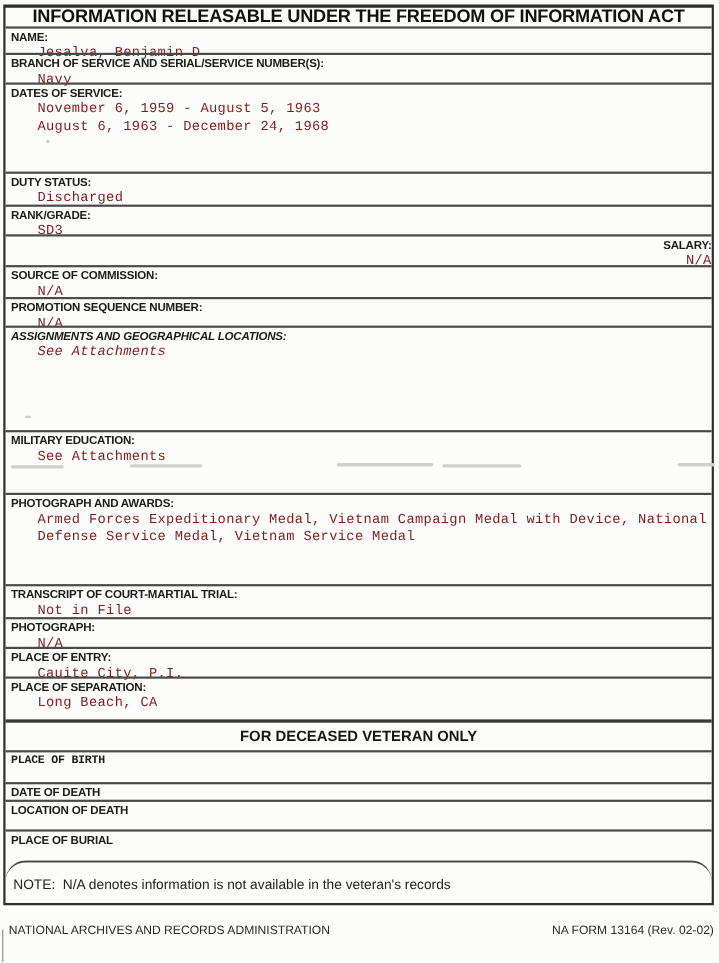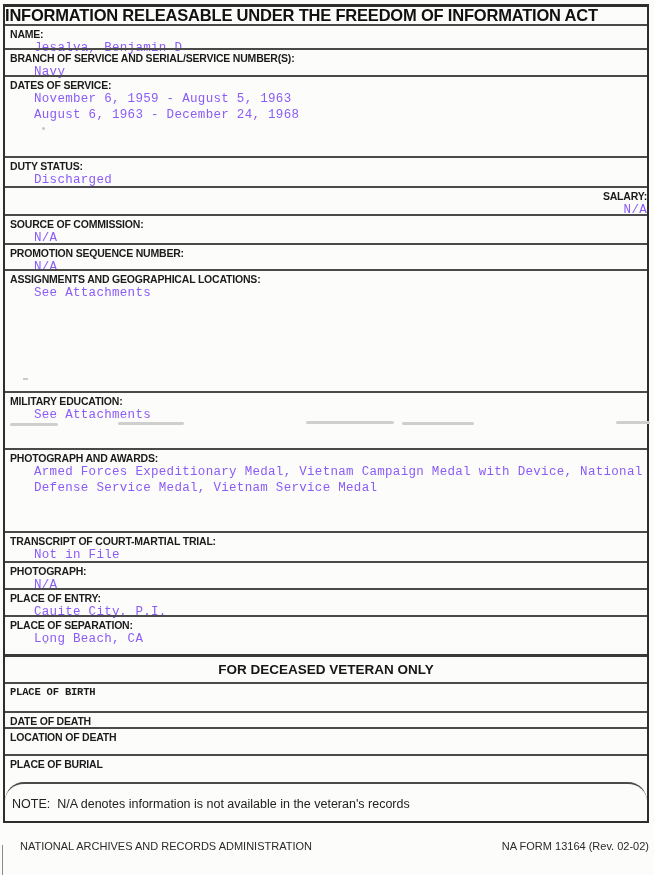--- a/index.html
+++ b/index.html
@@ -20,53 +20,54 @@
     background:transparent;
   }
   .row{
     box-sizing:border-box;
     border-top:2px solid #4a4a4a;
     position:relative;
   }
   .row.first{border-top:none;}
   .title-row{
     height:17px;
+    text-align:center;
     font-weight:bold;
     font-size:16.5px;
     letter-spacing:-0.2px;
     line-height:17px;
     color:#111;
   }
   .label{
     font-weight:bold;
     font-size:10.5px;
     letter-spacing:-0.2px;
     padding:3px 0 0 5px;
     line-height:11px;
     color:#1b1b1b;
   }
   .value{
     font-family:"Liberation Mono","DejaVu Sans Mono",monospace;
     font-size:12.5px;
     letter-spacing:0.3px;
-    color:#8b5cf6;
+    color:#7f1d1d;
     padding-left:29px;
     line-height:16px;
     white-space:pre-wrap;
   }
   
   .h-name{height:24px;}
   .h-branch{height:27px;}
   .h-dates{height:81px;}
   .h-duty{height:30px;}
   .h-rank{height:27px;}
   .h-salary{height:28px;text-align:right;}
   .h-source{height:29px;}
   .h-promo{height:26px;}
-  .h-assign{height:122px;}
+  .h-assign{height:95px;font-style:italic;}
   .h-miled{height:57px;}
   .h-decor{height:83px;}
   .h-transcript{height:30px;}
   .h-photo{height:27px;}
   .h-entry{height:27px;}
   .h-sep{height:39px;}
   .h-deceased{height:28px;border-top-width:3px;border-top-color:#3a3a3a;}
   .h-birth{height:29px;font-family:Liberation Mono, monospace;}
   .h-death{height:16px;}
   .h-locdeath{height:27px;}
@@ -84,21 +85,21 @@
     color:#222;
     padding:13px 0 0 7px;
     white-space:pre-wrap;
   }
   .footer{
     position:absolute;
     left:0;right:0;top:840px;
     font-size:11px;
     color:#2a2a2a;
   }
-  .footer-left{position:absolute;left:20px;top:0;}
+  .footer-left{position:absolute;left:8px;top:0;}
   .footer-right{position:absolute;right:5px;top:0;}
   
   .artifact{position:absolute;background:#9a9a9a;}
   .speck1{left:42px;top:127px;width:3px;height:3px;border-radius:50%;opacity:.55;}
   .speck2{left:23px;top:378px;width:5px;height:2px;opacity:.5;}
   .speck3{left:44px;top:641px;width:3px;height:3px;border-radius:50%;opacity:.5;}
   .smudge{position:absolute;height:3px;background:#cfcfcd;border-radius:2px;}
   .sm1{left:10px;top:423px;width:48px;}
   .sm2{left:118px;top:422px;width:66px;}
   .sm3{left:306px;top:421px;width:88px;}
@@ -128,20 +129,24 @@
       <div class="label">DATES OF SERVICE:</div>
       <div class="value">November 6, 1959 - August 5, 1963</div>
       <div class="value">August 6, 1963 - December 24, 1968</div>
     </div>
 
     <div class="row h-duty">
       <div class="label">DUTY STATUS:</div>
       <div class="value">Discharged</div>
     </div>
 
+    <div class="row h-rank">
+      <div class="label">RANK/GRADE:</div>
+      <div class="value">SD3</div>
+    </div>
 
     <div class="row h-salary">
       <div class="label">SALARY:</div>
       <div class="value">N/A</div>
     </div>
 
     <div class="row h-source">
       <div class="label">SOURCE OF COMMISSION:</div>
       <div class="value">N/A</div>
     </div>

